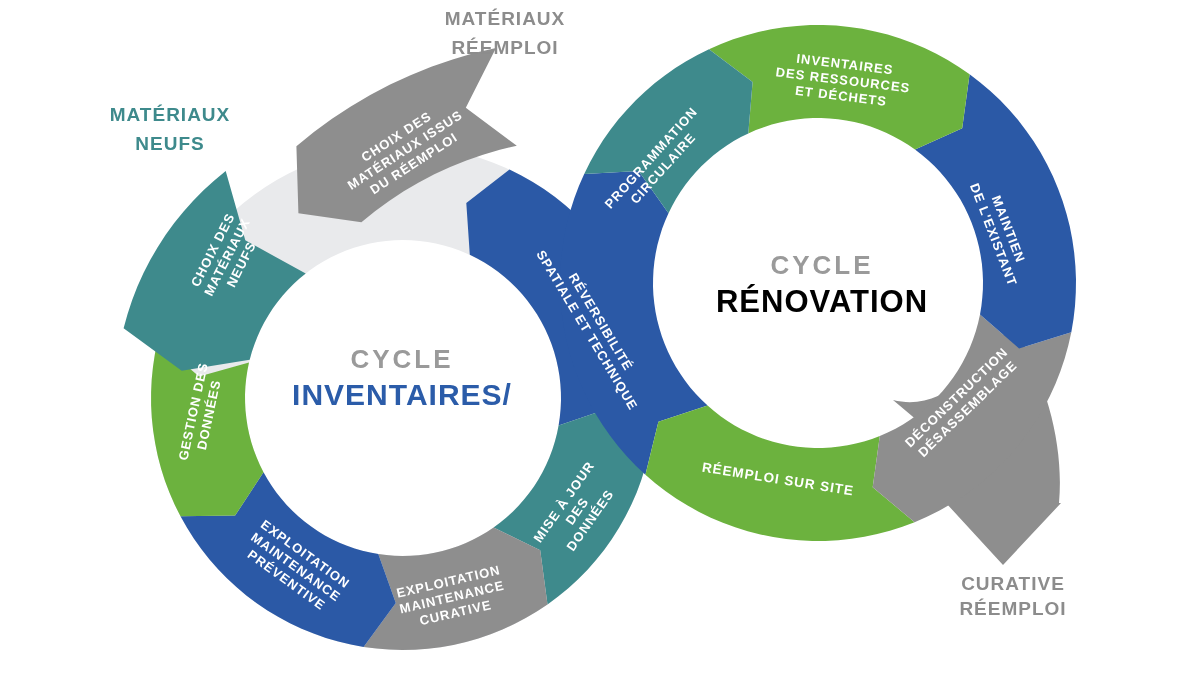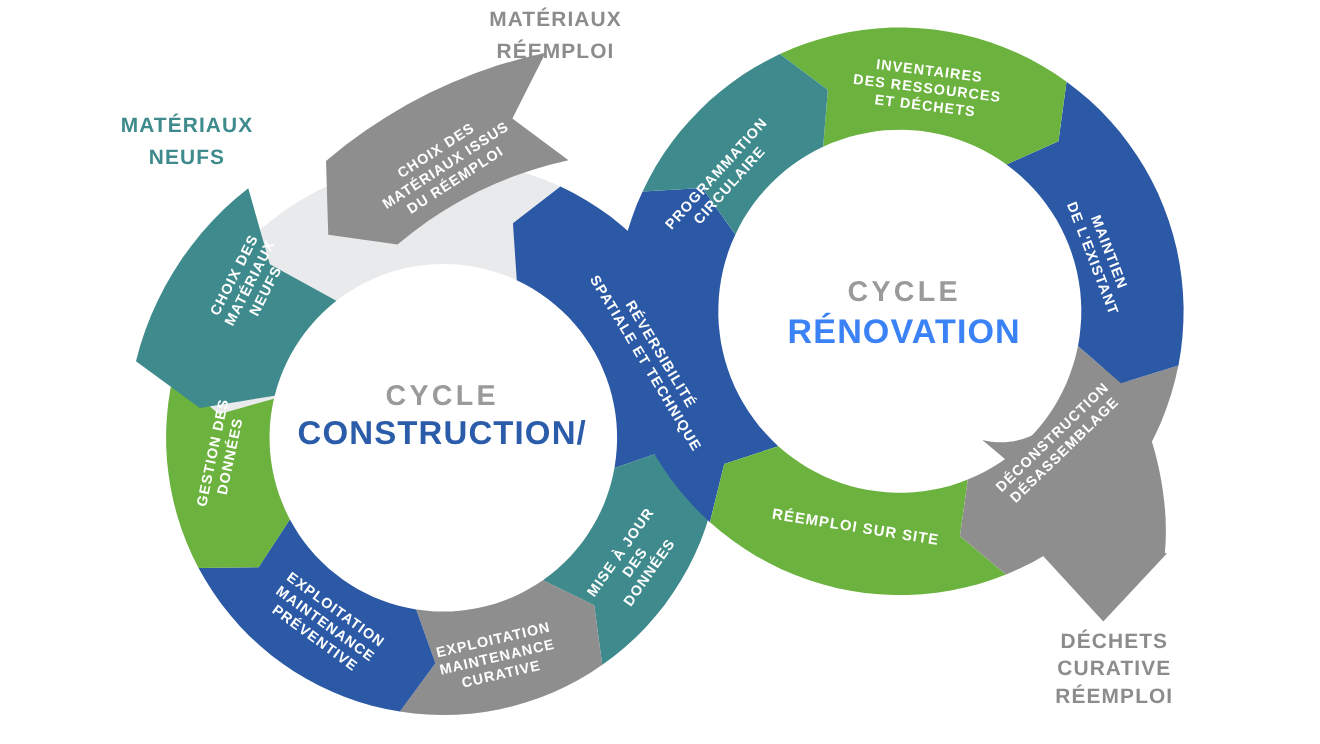--- a/index.html
+++ b/index.html
@@ -12,21 +12,21 @@
   svg{position:absolute;left:0;top:0;}
   .band-label{
     font-family:"Liberation Sans","DejaVu Sans",sans-serif;
     font-weight:bold;fill:#ffffff;letter-spacing:1px;
   }
   .overlay{position:absolute;text-align:center;transform:translateX(-50%);white-space:nowrap;}
   .overlay div{font-weight:bold;letter-spacing:1px;}
   .lbl-sm div{font-size:19px;line-height:29px;}
   .cycle-title .t-cycle{font-size:26px;letter-spacing:3px;color:#9A9A9A;line-height:34px;text-align:center;}
   .cycle-title .t-main{font-size:30px;letter-spacing:1px;color:#2B5CA9;line-height:37px;}
-  .cycle-title .t-main2{font-size:31px;letter-spacing:1px;color:#3b82f6;line-height:40px;}
+  .cycle-title .t-main2{font-size:31px;letter-spacing:1px;color:#000000;line-height:40px;}
 </style>
 </head>
 <body>
 
 <div id="stage">
   <svg id="svg-root" width="1200" height="676" viewBox="0 0 1200 676">
       <path d="M 403.0,146.0 L 416.2,146.3 L 429.3,147.4 L 442.4,149.1 L 455.4,151.5 L 468.2,154.6 L 480.9,158.3 L 493.3,162.7 L 505.5,167.8 L 517.4,173.5 L 529.0,179.7 L 540.2,186.6 L 551.1,194.1 L 561.6,202.1 L 571.6,210.7 L 581.2,219.8 L 590.2,229.3 L 598.8,239.4 L 606.8,249.8 L 614.3,260.7 L 621.2,271.9 L 627.5,283.5 L 633.2,295.4 L 638.2,307.6 L 642.6,320.0 L 646.4,332.7 L 649.5,345.5 L 651.9,358.5 L 653.6,371.6 L 654.6,384.7 L 655.0,397.9 L 654.7,411.1 L 653.6,424.2 L 651.9,437.3 L 649.5,450.3 L 646.4,463.1 L 642.7,475.7 L 638.3,488.2 L 633.3,500.4 L 627.6,512.3 L 621.3,523.9 L 614.4,535.1 L 607.0,546.0 L 598.9,556.5 L 590.4,566.5 L 581.3,576.1 L 571.7,585.2 L 561.7,593.7 L 551.3,601.8 L 540.4,609.2 L 529.2,616.1 L 517.6,622.4 L 505.7,628.1 L 493.5,633.2 L 481.1,637.6 L 468.4,641.4 L 455.6,644.5 L 442.6,646.9 L 429.6,648.6 L 416.4,649.6 L 403.2,650.0 L 390.0,649.7 L 376.9,648.6 L 363.8,646.9 L 350.8,644.5 L 338.0,641.5 L 325.4,637.7 L 312.9,633.4 L 300.7,628.3 L 288.8,622.6 L 277.2,616.4 L 266.0,609.5 L 255.1,602.0 L 244.6,594.0 L 234.6,585.5 L 225.0,576.4 L 215.9,566.8 L 207.3,556.8 L 199.3,546.4 L 191.8,535.5 L 184.9,524.3 L 178.6,512.7 L 172.9,500.8 L 167.8,488.6 L 163.4,476.2 L 159.7,463.5 L 156.6,450.7 L 154.2,437.7 L 152.4,424.7 L 151.4,411.5 L 151.0,398.3 L 151.3,385.1 L 152.3,372.0 L 154.0,358.9 L 156.4,345.9 L 159.5,333.1 L 163.2,320.5 L 167.6,308.0 L 172.6,295.8 L 178.3,283.9 L 184.6,272.3 L 191.5,261.1 L 198.9,250.2 L 206.9,239.7 L 215.5,229.7 L 224.5,220.1 L 234.1,211.0 L 244.1,202.4 L 254.6,194.4 L 265.4,186.9 L 276.7,180.0 L 288.2,173.7 L 300.1,168.0 L 312.3,162.9 L 324.7,158.5 L 337.4,154.7 L 350.2,151.6 L 363.2,149.2 L 376.2,147.4 L 389.4,146.4 L 402.6,146.0 Z M 403.0,240.0 L 411.3,240.2 L 419.5,240.9 L 427.7,241.9 L 435.8,243.5 L 443.9,245.4 L 451.8,247.7 L 459.6,250.5 L 467.2,253.7 L 474.7,257.2 L 482.0,261.2 L 489.0,265.5 L 495.8,270.2 L 502.4,275.2 L 508.7,280.6 L 514.7,286.3 L 520.4,292.3 L 525.8,298.5 L 530.8,305.1 L 535.5,311.9 L 539.8,319.0 L 543.8,326.2 L 547.3,333.7 L 550.5,341.3 L 553.2,349.1 L 555.6,357.1 L 557.5,365.1 L 559.0,373.2 L 560.1,381.4 L 560.8,389.7 L 561.0,397.9 L 560.8,406.2 L 560.1,414.4 L 559.1,422.6 L 557.6,430.8 L 555.6,438.8 L 553.3,446.7 L 550.5,454.5 L 547.4,462.2 L 543.8,469.7 L 539.9,476.9 L 535.6,484.0 L 530.9,490.8 L 525.9,497.4 L 520.5,503.6 L 514.8,509.6 L 508.8,515.3 L 502.5,520.7 L 496.0,525.8 L 489.1,530.4 L 482.1,534.8 L 474.8,538.7 L 467.4,542.3 L 459.7,545.5 L 451.9,548.2 L 444.0,550.6 L 436.0,552.5 L 427.8,554.0 L 419.6,555.1 L 411.4,555.8 L 403.1,556.0 L 394.9,555.8 L 386.6,555.1 L 378.4,554.1 L 370.3,552.6 L 362.3,550.7 L 354.3,548.3 L 346.5,545.6 L 338.9,542.4 L 331.4,538.9 L 324.1,534.9 L 317.1,530.6 L 310.3,525.9 L 303.7,520.9 L 297.4,515.5 L 291.4,509.8 L 285.7,503.9 L 280.3,497.6 L 275.3,491.0 L 270.6,484.2 L 266.3,477.2 L 262.3,469.9 L 258.7,462.4 L 255.6,454.8 L 252.8,447.0 L 250.4,439.1 L 248.5,431.0 L 247.0,422.9 L 245.9,414.7 L 245.2,406.5 L 245.0,398.2 L 245.2,389.9 L 245.8,381.7 L 246.9,373.5 L 248.4,365.4 L 250.3,357.3 L 252.7,349.4 L 255.4,341.6 L 258.6,333.9 L 262.1,326.5 L 266.1,319.2 L 270.4,312.1 L 275.0,305.3 L 280.1,298.8 L 285.4,292.5 L 291.1,286.4 L 297.1,280.7 L 303.4,275.4 L 309.9,270.3 L 316.7,265.6 L 323.8,261.3 L 331.0,257.3 L 338.5,253.8 L 346.1,250.6 L 353.9,247.8 L 361.9,245.5 L 369.9,243.5 L 378.0,242.0 L 386.2,240.9 L 394.5,240.2 L 402.7,240.0 Z" fill="#E9EAEC" fill-rule="evenodd"></path>
       <path d="M 651.2,441.8 L 653.1,428.7 L 654.4,415.6 L 655.0,402.4 L 654.8,389.2 L 654.0,376.0 L 652.5,362.9 L 650.4,349.9 L 647.5,337.0 L 644.0,324.3 L 639.8,311.8 L 635.0,299.5 L 629.5,287.5 L 623.4,275.8 L 616.7,264.5 L 609.4,253.5 L 601.6,242.9 L 593.2,232.7 L 584.3,222.9 L 574.9,213.7 L 565.0,205.0 L 554.7,196.7 L 543.9,189.1 L 532.8,182.0 L 521.3,175.5 L 509.5,169.6 L 466.3,203.0 L 469.8,254.8 L 477.2,258.5 L 484.4,262.6 L 491.4,267.0 L 498.1,271.8 L 504.6,277.0 L 510.8,282.4 L 516.7,288.2 L 522.2,294.3 L 527.5,300.7 L 532.4,307.4 L 537.0,314.3 L 541.2,321.4 L 545.0,328.7 L 548.4,336.3 L 551.5,344.0 L 554.1,351.8 L 556.3,359.8 L 558.1,367.9 L 559.5,376.0 L 560.4,384.2 L 560.9,392.5 L 561.0,400.8 L 560.6,409.0 L 559.8,417.3 L 558.6,425.4 L 607.7,408.7 Z" fill="#2B59A6"></path>
       <path d="M 547.5,604.4 L 558.1,596.6 L 568.3,588.2 L 578.1,579.3 L 587.3,569.9 L 596.0,560.0 L 604.3,549.7 L 611.9,538.9 L 619.0,527.8 L 625.5,516.3 L 631.4,504.5 L 636.7,492.4 L 641.3,480.0 L 645.2,467.5 L 648.5,454.7 L 651.2,441.8 L 607.7,408.7 L 558.6,425.4 L 557.0,433.5 L 554.9,441.6 L 552.4,449.4 L 549.5,457.2 L 546.2,464.8 L 542.5,472.2 L 538.4,479.4 L 534.0,486.4 L 529.2,493.1 L 524.0,499.6 L 518.6,505.8 L 512.8,511.7 L 506.7,517.2 L 500.3,522.5 L 493.6,527.4 L 540.2,550.3 Z" fill="#3E8A8C"></path>
       <path d="M 363.6,646.9 L 376.4,648.6 L 389.2,649.6 L 402.1,650.0 L 415.0,649.7 L 427.9,648.8 L 440.7,647.2 L 453.4,644.9 L 466.0,642.0 L 478.4,638.5 L 490.6,634.3 L 502.5,629.5 L 514.3,624.1 L 525.7,618.1 L 536.8,611.6 L 547.5,604.4 L 540.2,550.3 L 493.6,527.4 L 486.9,531.9 L 479.9,536.0 L 472.8,539.8 L 465.4,543.2 L 457.9,546.2 L 450.2,548.8 L 442.5,551.0 L 434.6,552.8 L 426.6,554.2 L 418.6,555.2 L 410.5,555.8 L 402.4,556.0 L 394.4,555.8 L 386.3,555.1 L 378.3,554.1 L 395.8,602.9 Z" fill="#8E8E8E"></path>
@@ -60,26 +60,25 @@
     <div style="color:#8C8C8C">RÉEMPLOI</div>
   </div>
 
   <div class="overlay lbl-sm" style="left:170px;top:100px;">
     <div style="color:#3E8A8C">MATÉRIAUX</div>
     <div style="color:#3E8A8C">NEUFS</div>
   </div>
 
   <div class="overlay cycle-title" style="left:402px;top:342px;">
     <div class="t-cycle">CYCLE</div>
-    <div class="t-main">CONSTRUCTION/</div>
+    <div class="t-main">INVENTAIRES/</div>
   </div>
 
   <div class="overlay cycle-title" style="left:822px;top:248px;">
     <div class="t-cycle">CYCLE</div>
     <div class="t-main2">RÉNOVATION</div>
   </div>
 
   <div class="overlay lbl-sm" style="left:1013px;top:571px;">
-    <div style="color:#8C8C8C;line-height:25px">DÉCHETS</div>
     <div style="color:#8C8C8C;line-height:25px">CURATIVE</div>
     <div style="color:#8C8C8C;line-height:25px">RÉEMPLOI</div>
   </div>
 </div>
 
 </body></html>

